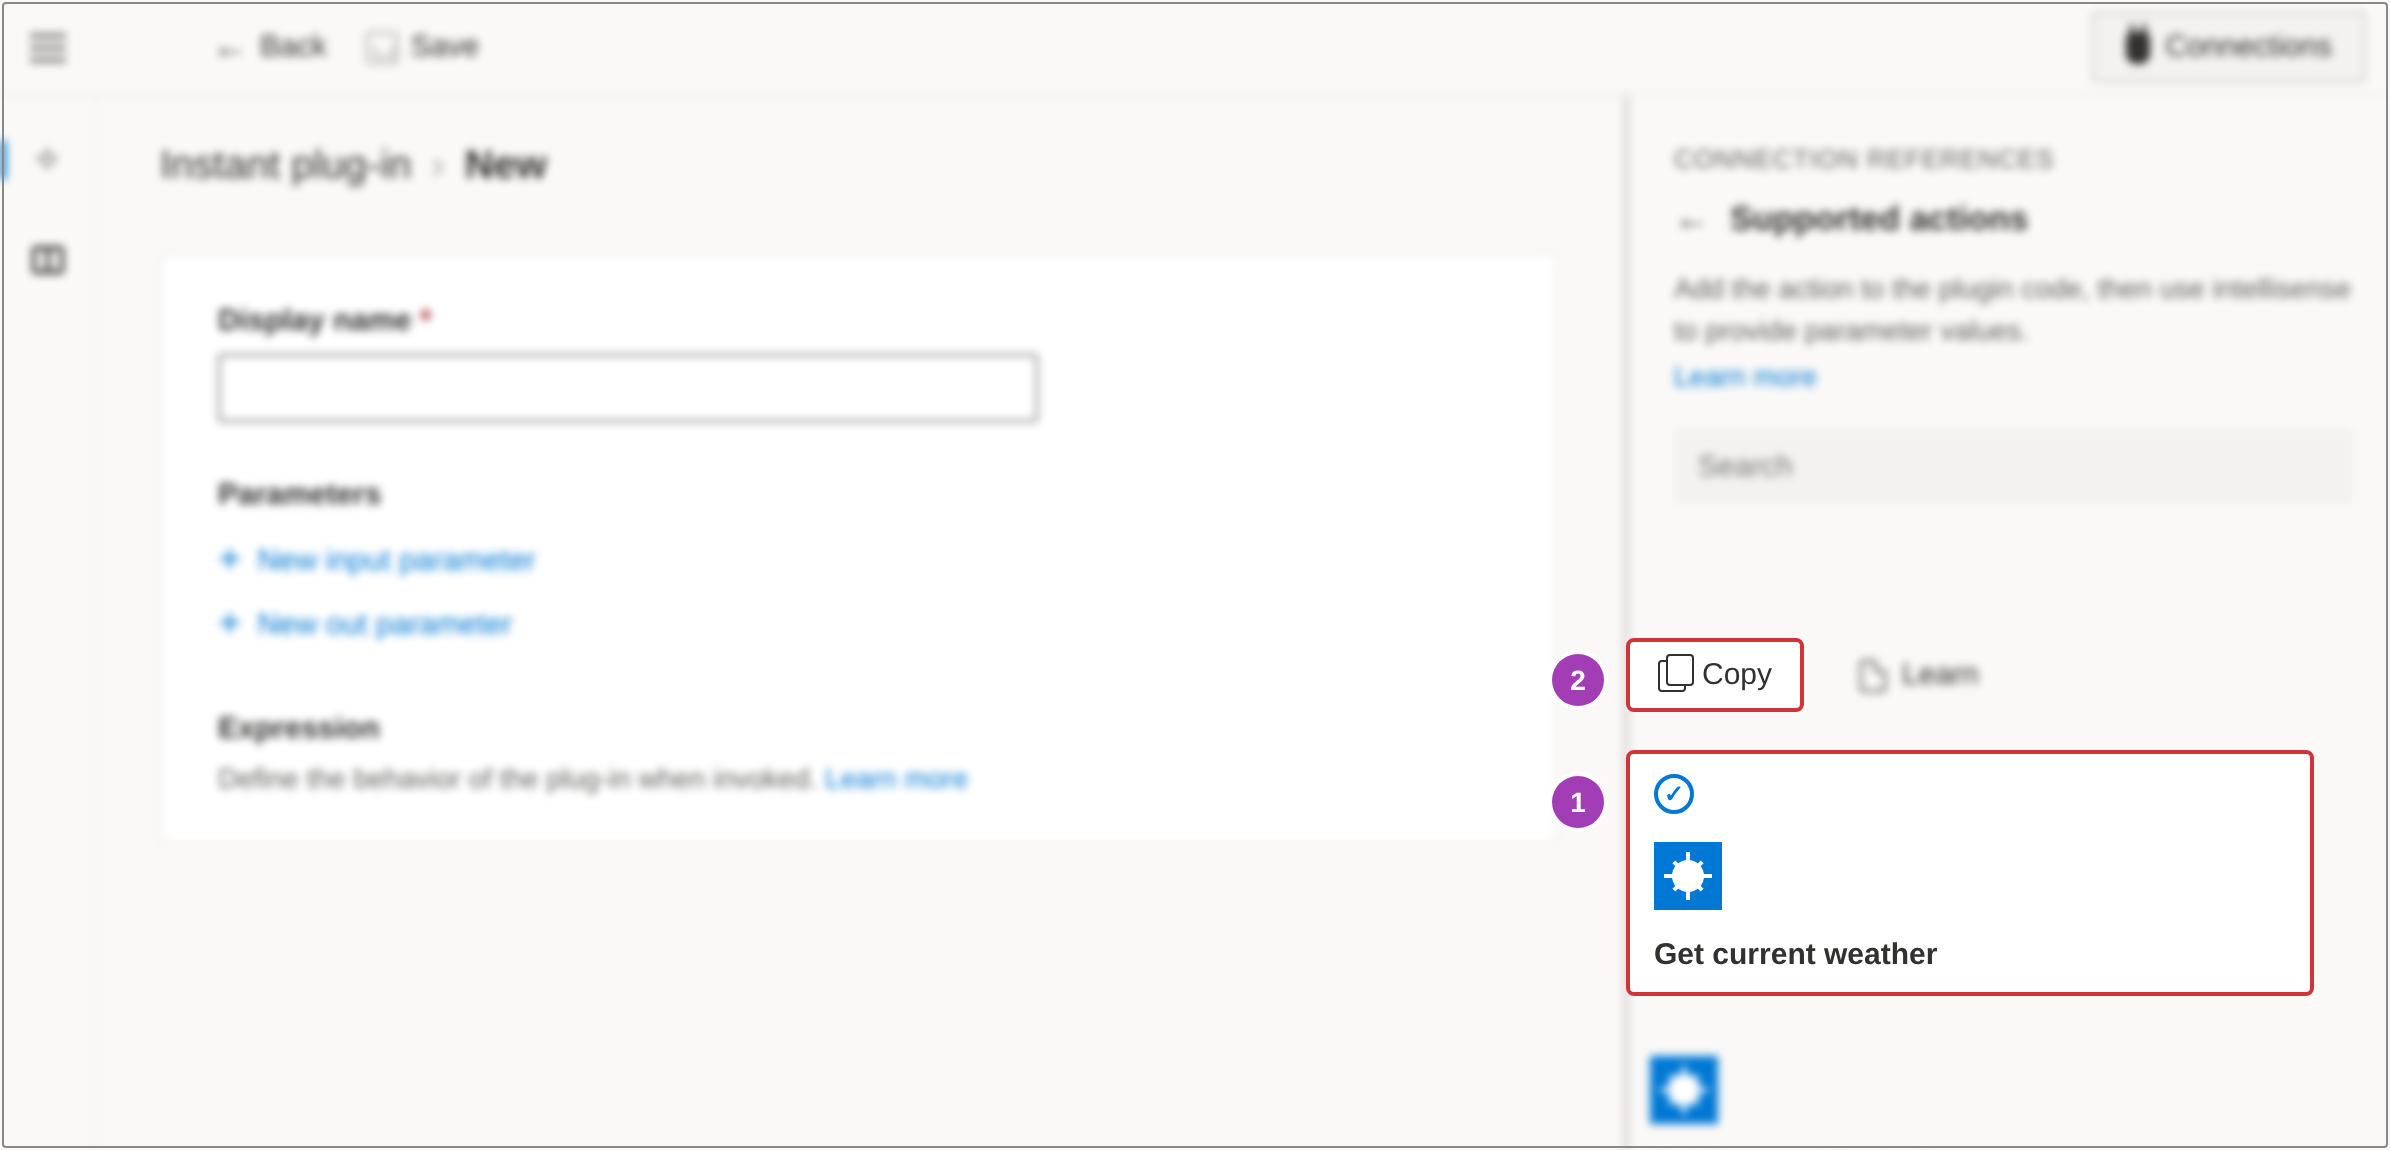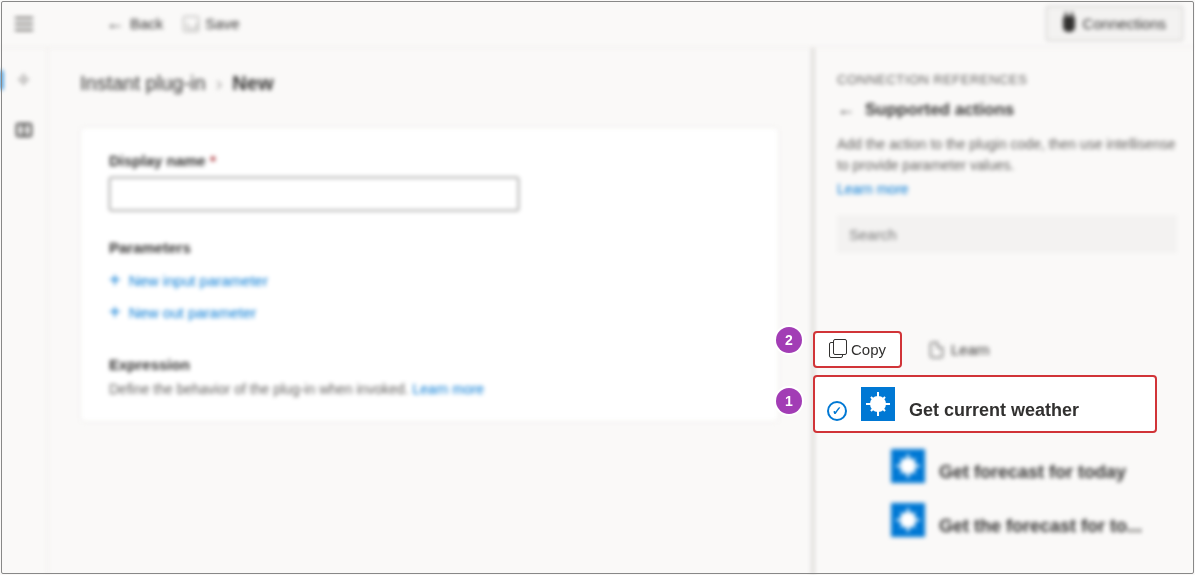--- a/index.html
+++ b/index.html
@@ -53,21 +53,21 @@
 .sp-learn { color:#0078d4; font-size:14px; text-decoration:none; display:inline-block; margin-bottom:18px;}
 .search-box { width: 340px; height:38px; background:#f3f2f1; border:none; padding:0 12px; font-size:15px; color:#605e5c; margin-bottom:14px;}
 .tool-btn { display:flex; align-items:center; gap:8px; padding:8px 14px; font-size:15px; cursor:pointer; background:#fff;}
 .tool-btn.highlight { border:2px solid #d13438; border-radius:4px;}
 .copy-ico { width:14px; height:16px; border:1.5px solid #323130; border-radius:2px; position:relative;}
 .copy-ico::before { content:''; position:absolute; top:-4px; left:3px; width:12px; height:14px; border:1.5px solid #323130; border-radius:2px; background:#fff;}
 .doc-ico { width:13px; height:16px; border:1.5px solid #323130; border-radius:2px; position:relative;}
 .doc-ico::before { content:''; position:absolute; top:-1px; right:-1px; width:5px; height:5px; background:#faf9f8; border-left:1.5px solid #323130; border-bottom:1.5px solid #323130;}
 
 .action-list { display:flex; flex-direction:column; gap:6px;}
-.action-item { display:flex; align-items:flex-end; gap:14px; padding:10px 12px; font-size:18px; cursor:pointer; border-radius:4px;}
+.action-item { display:flex; align-items:flex-start; gap:14px; padding:10px 12px; font-size:15px; cursor:pointer; border-radius:4px;flex-direction:column;}
 .action-item.selected { border:2px solid #d13438; background:#fff;}
 .action-item .indent { width:52px;}
 .check-circle { width:20px; height:20px; border-radius:50%; border:2px solid #0078d4; display:flex; align-items:center; justify-content:center; color:#0078d4; font-size:12px; font-weight:bold;}
 .check-circle.checked::after { content:'✓';}
 .weather-ico { width:34px; height:34px; background:#0078d4; display:flex; align-items:center; justify-content:center; flex-shrink:0;}
 .sun { width:16px; height:16px; background:#fff; border-radius:50%; box-shadow: 0 0 0 0 #fff; position:relative;}
 .sun::before, .sun::after { content:''; position:absolute; background:#fff;}
 .sun::before { width:24px; height:2px; top:7px; left:-4px;}
 .sun::after { width:2px; height:24px; left:7px; top:-4px;}
 .sun-x { position:absolute; width:20px; height:2px; background:#fff; top:7px; left:-2px;}
@@ -154,21 +154,21 @@
       <span class="sp-back">←</span>
       <span class="sp-title">Supported actions</span>
     </div>
     <div class="sp-help">Add the action to the plugin code, then use intellisense to provide parameter values.</div>
     <a href="#" class="sp-learn">Learn more</a>
     <input class="search-box" placeholder="Search" style="">
   </div>
 </div>
 </div>
 
-<div style="position:absolute; top:331px; left:813px; display:flex; align-items:center; gap:14px;">
+<div style="position:absolute; top:319px; left:813px; display:flex; align-items:center; gap:14px;">
   <div class="tool-btn highlight">
     <span class="copy-ico"></span>
     <span>Copy</span>
   </div>
   <div class="tool-btn" style="background:transparent; filter:blur(2px);">
     <span class="doc-ico"></span>
     <span>Learn</span>
   </div>
 </div>
 

